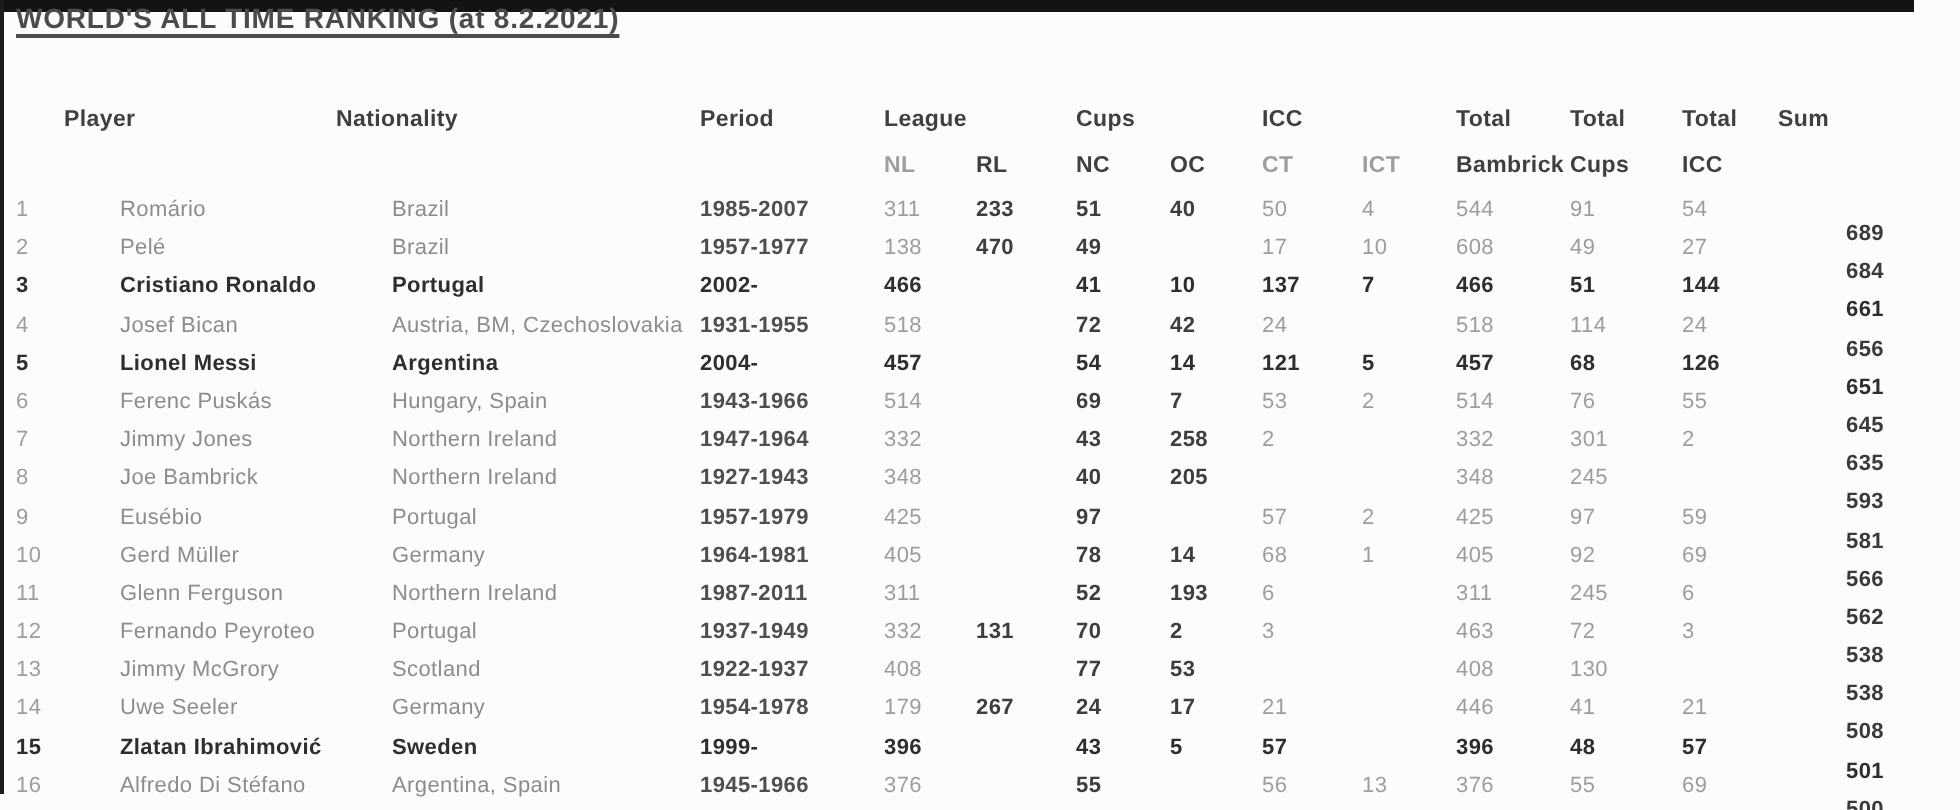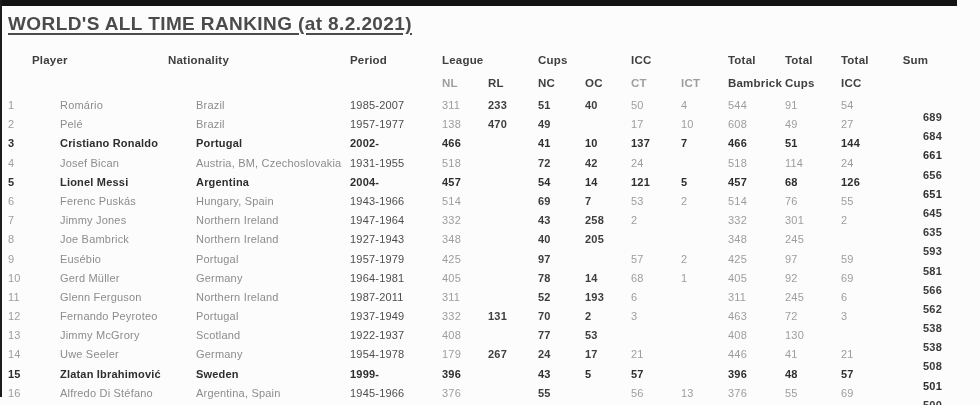--- a/index.html
+++ b/index.html
@@ -11,51 +11,51 @@
     overflow:hidden;
     -webkit-font-smoothing:antialiased;
   }
   .top-bar {
     position:absolute; left:0; top:0; width:957px; height:6px; background:#131313;
   }
   .left-bar {
     position:absolute; left:0; top:0; width:2px; height:397px; background:#1c1c1c;
   }
   .title {
-    position:absolute; left:8px; top:13px;
-    font-size:19px; font-weight:700; letter-spacing:.4px;
+    position:absolute; left:8px; top:1px;
+    font-size:14px; font-weight:700; letter-spacing:.4px;
     color:#4b4b4b;
     text-decoration:underline;
     text-underline-offset:3px;
     text-decoration-thickness:1.5px;
   }
   .table {
     position:absolute; left:8px; top:46px; width:934px;
   }
   .hrow, .trow {
     display:grid;
     grid-template-columns:24px 136px 182px 92px 46px 50px 47px 46px 50px 47px 57px 56px 48px 53px;
   }
   .hrow { height:20px; line-height:20px; }
   .hrow.groups { margin-top:4px; }
   .hrow.subs { margin-top:3px; margin-bottom:3px; }
   .hcell {
     font-size:11.5px; font-weight:700; color:#3f3f3f; letter-spacing:.2px;
     white-space:nowrap; overflow:visible;
   }
   .hcell.h-light { color:#9e9e9e; }
-  .hcell.right { text-align:center; }
+  .hcell.right { text-align:left; }
   .tbody { margin-top:0; }
   .trow { height:19.2px; line-height:19.2px; }
   .cell {
     font-size:11px; letter-spacing:.2px; white-space:nowrap; overflow:visible;
   }
   .s-light  { color:#9d9d9d; font-weight:400; }
   .s-gray   { color:#8c8c8c; font-weight:400;margin-left:28px; }
-  .s-period { color:#4e4e4e; font-weight:400; }
+  .s-period { color:#4e4e4e; font-weight:700; }
   .s-dark   { color:#3e3e3e; font-weight:700; }
   .s-sum    { color:#3a3a3a; font-weight:700; }
   .cell.right { text-align:right;margin-top:12px; }
   .boldrow .cell { color:#2e2e2e; font-weight:700; }
 </style>
 </head>
 <body>
 
 <div class="top-bar"></div>
 <div class="left-bar"></div>

